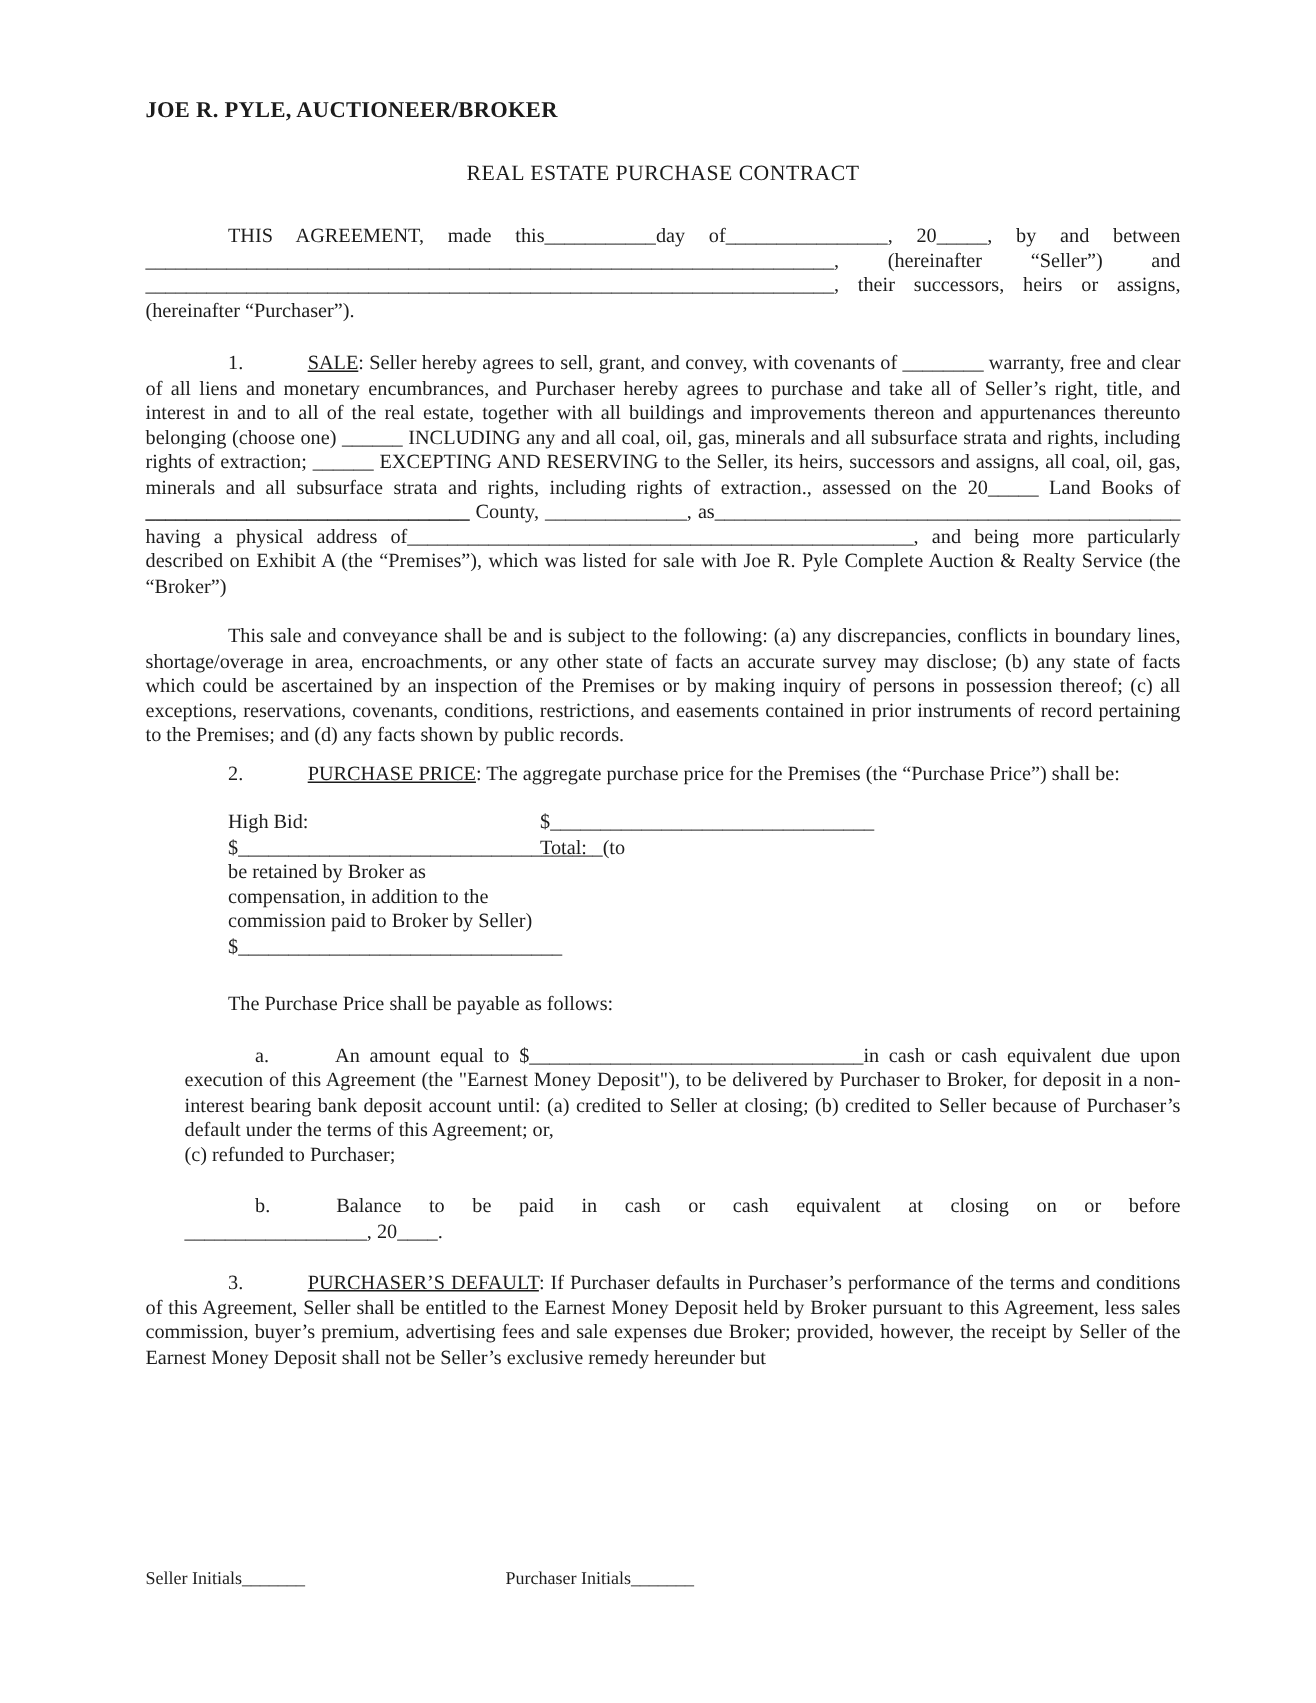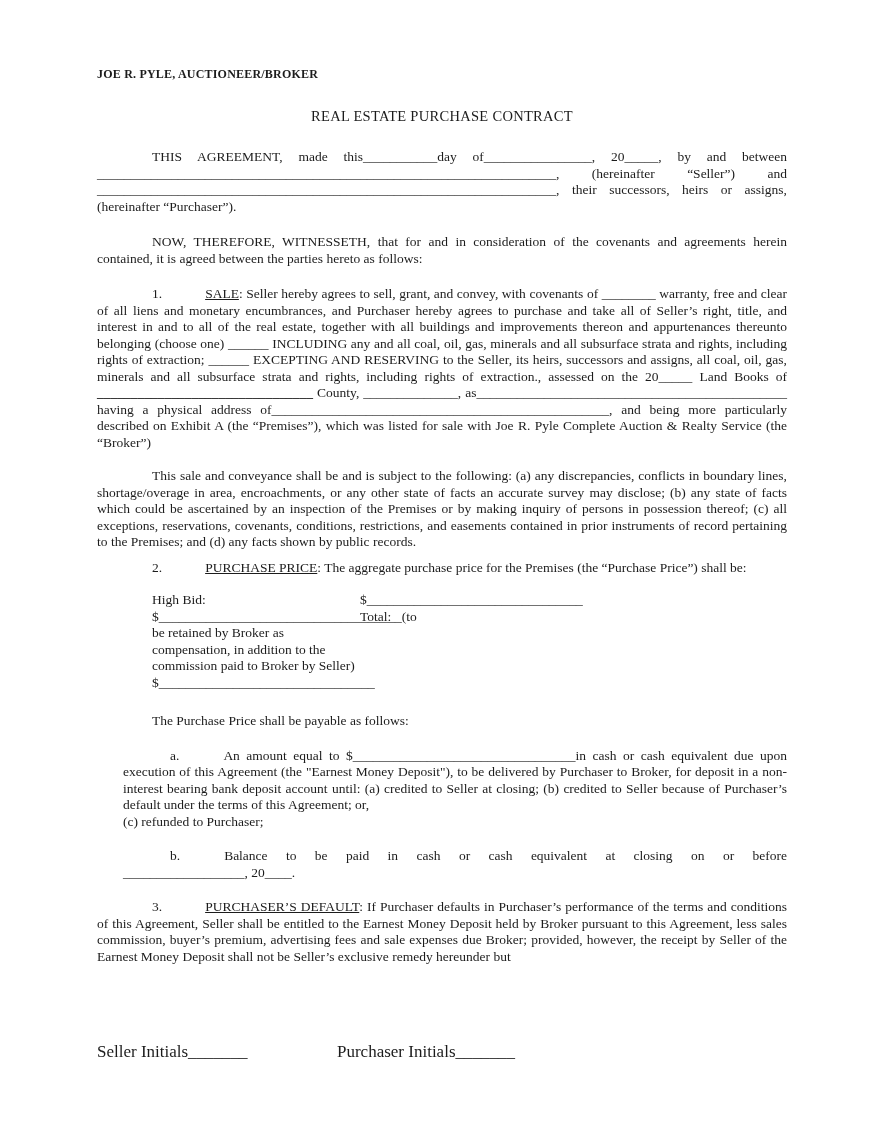--- a/index.html
+++ b/index.html
@@ -10,21 +10,21 @@
     background: #ffffff;
     color: #1c1c1c;
     font-family: "Liberation Serif", "DejaVu Serif", serif;
     font-size: 13.5px;
     line-height: 16.5px;
     overflow: hidden;
   }
   .content { padding: 67px 90px 0 97px; }
   .broker-header {
     font-weight: bold;
-    font-size: 12px;
+    font-size: 15px;
     line-height: 14px;
     letter-spacing: 0.2px;
   }
   .doc-title {
     margin: 26px 0 0 0;
     text-align: center;
     font-weight: normal;
     font-size: 14.5px;
     line-height: 18px;
     letter-spacing: 0.3px;
@@ -51,38 +51,37 @@
   .suba { margin-top: 18px; }
   .subb { margin-top: 18px; }
   .subp { margin: 0; text-indent: 47px; }
   .blast { text-align-last: justify; }
   .s3 { margin-top: 18px; }
   .footer {
     position: absolute;
     left: 97px;
     top: 1043px;
     width: 690px;
-    font-size: 17px;
+    font-size: 12px;
     line-height: 18px;
   }
   .f2 { position: absolute; left: 240px; top: 0; }
 </style>
 </head>
 <body>
 
 <div class="page">
   <div class="content">
 
     <div class="broker-header">JOE R. PYLE, AUCTIONEER/BROKER</div>
 
     <div class="doc-title">REAL ESTATE PURCHASE CONTRACT</div>
 
     <p class="para indent p1">THIS AGREEMENT, made this___________day of________________, 20_____, by and between ____________________________________________________________________, (hereinafter “Seller”) and ____________________________________________________________________, their successors, heirs or assigns, (hereinafter “Purchaser”).</p>
 
-    <p class="para indent p2">NOW, THEREFORE, WITNESSETH, that for and in consideration of the covenants and agreements herein contained, it is agreed between the parties hereto as follows:</p>
 
     <p class="para indent s1"><span>1.</span><span class="tab"></span><span class="u">SALE</span><span>: Seller hereby agrees to sell, grant, and convey, with covenants of ________ warranty, free and clear of all liens and monetary encumbrances, and Purchaser hereby agrees to purchase and take all of Seller’s right, title, and interest in and to all of the real estate, together with all buildings and improvements thereon and appurtenances thereunto belonging (choose one) ______ INCLUDING any and all coal, oil, gas, minerals and all subsurface strata and rights, including rights of extraction; ______ EXCEPTING AND RESERVING to the Seller, its heirs, successors and assigns, all coal, oil, gas, minerals and all subsurface strata and rights, including rights of extraction., assessed on the 20_____ Land Books of </span><span class="b">________________________________</span><span> County, ______________, as______________________________________________ having a physical address of__________________________________________________, and being more particularly described on Exhibit A (the “Premises”), which was listed for sale with Joe R. Pyle Complete Auction &amp; Realty Service (the “Broker”)</span></p>
 
     <p class="para indent conveyance">This sale and conveyance shall be and is subject to the following: (a) any discrepancies, conflicts in boundary lines, shortage/overage in area, encroachments, or any other state of facts an accurate survey may disclose; (b) any state of facts which could be ascertained by an inspection of the Premises or by making inquiry of persons in possession thereof; (c) all exceptions, reservations, covenants, conditions, restrictions, and easements contained in prior instruments of record pertaining to the Premises; and (d) any facts shown by public records.</p>
 
     <p class="para indent s2"><span>2.</span><span class="tab"></span><span class="u">PURCHASE PRICE</span><span>: The aggregate purchase price for the Premises (the “Purchase Price”) shall be:</span></p>
 
     <div class="price-table">
       <div class="pt-label">High Bid:</div>
       <div class="pt-value">$________________________________</div>

